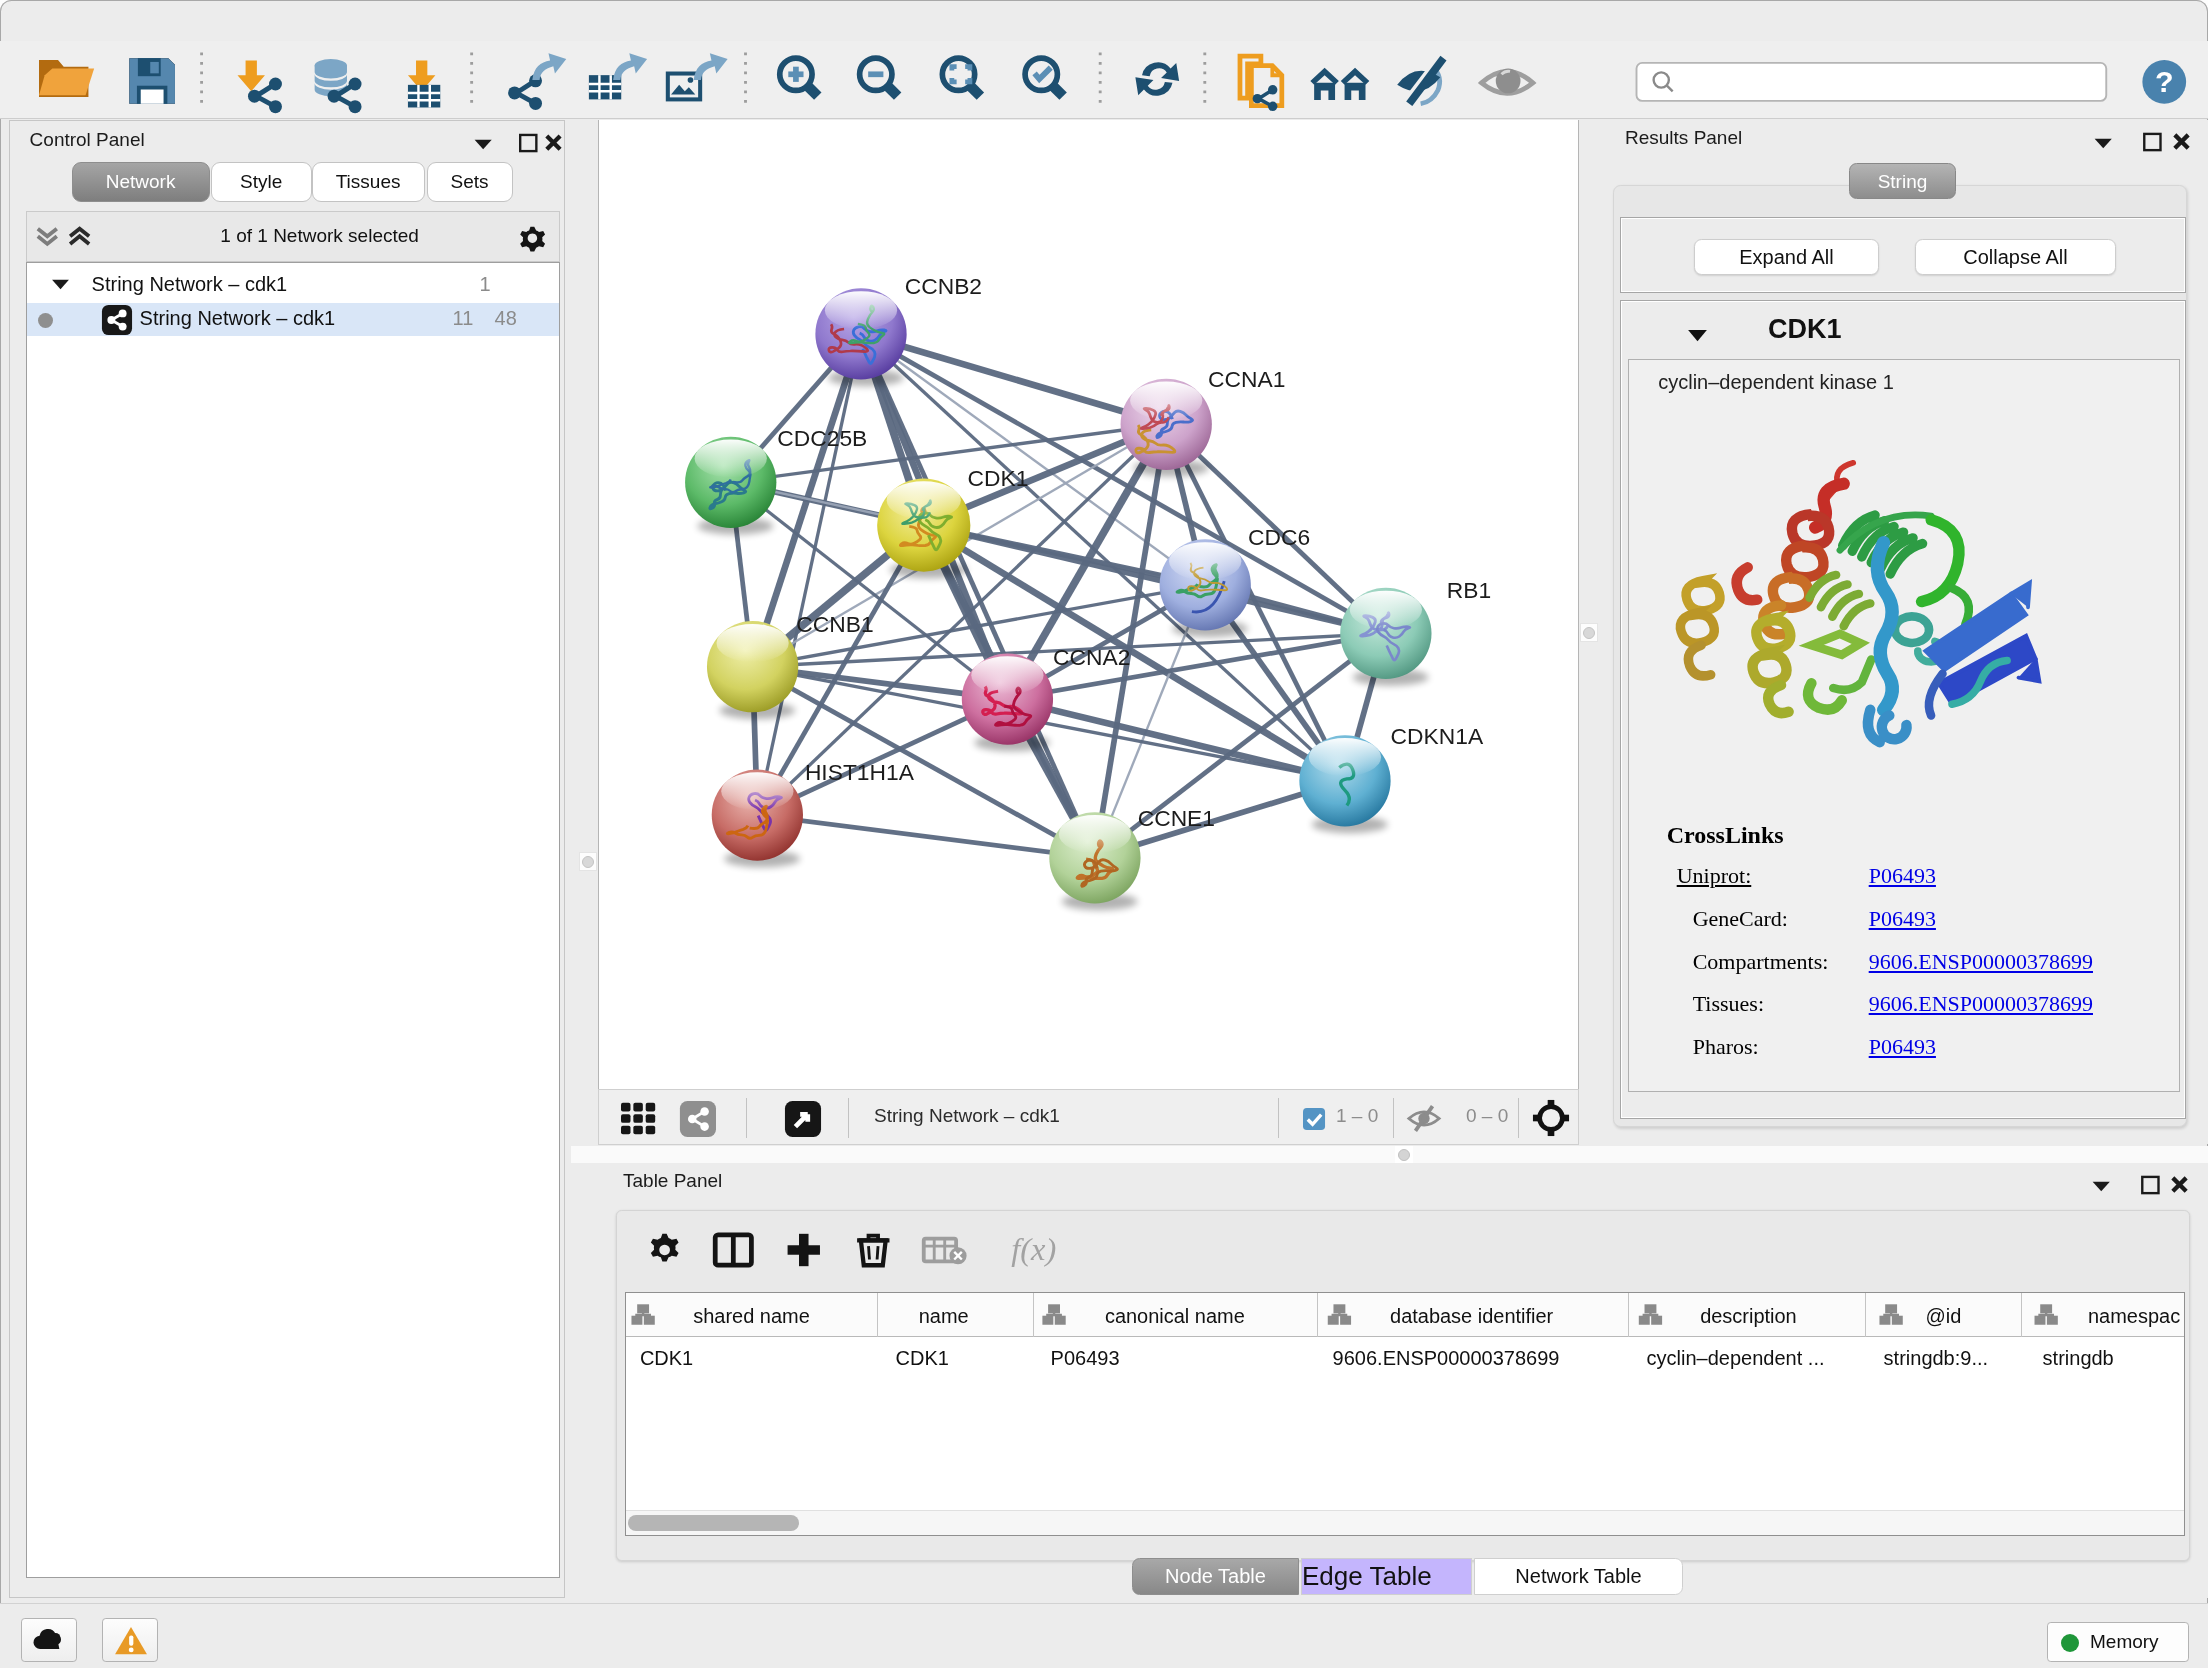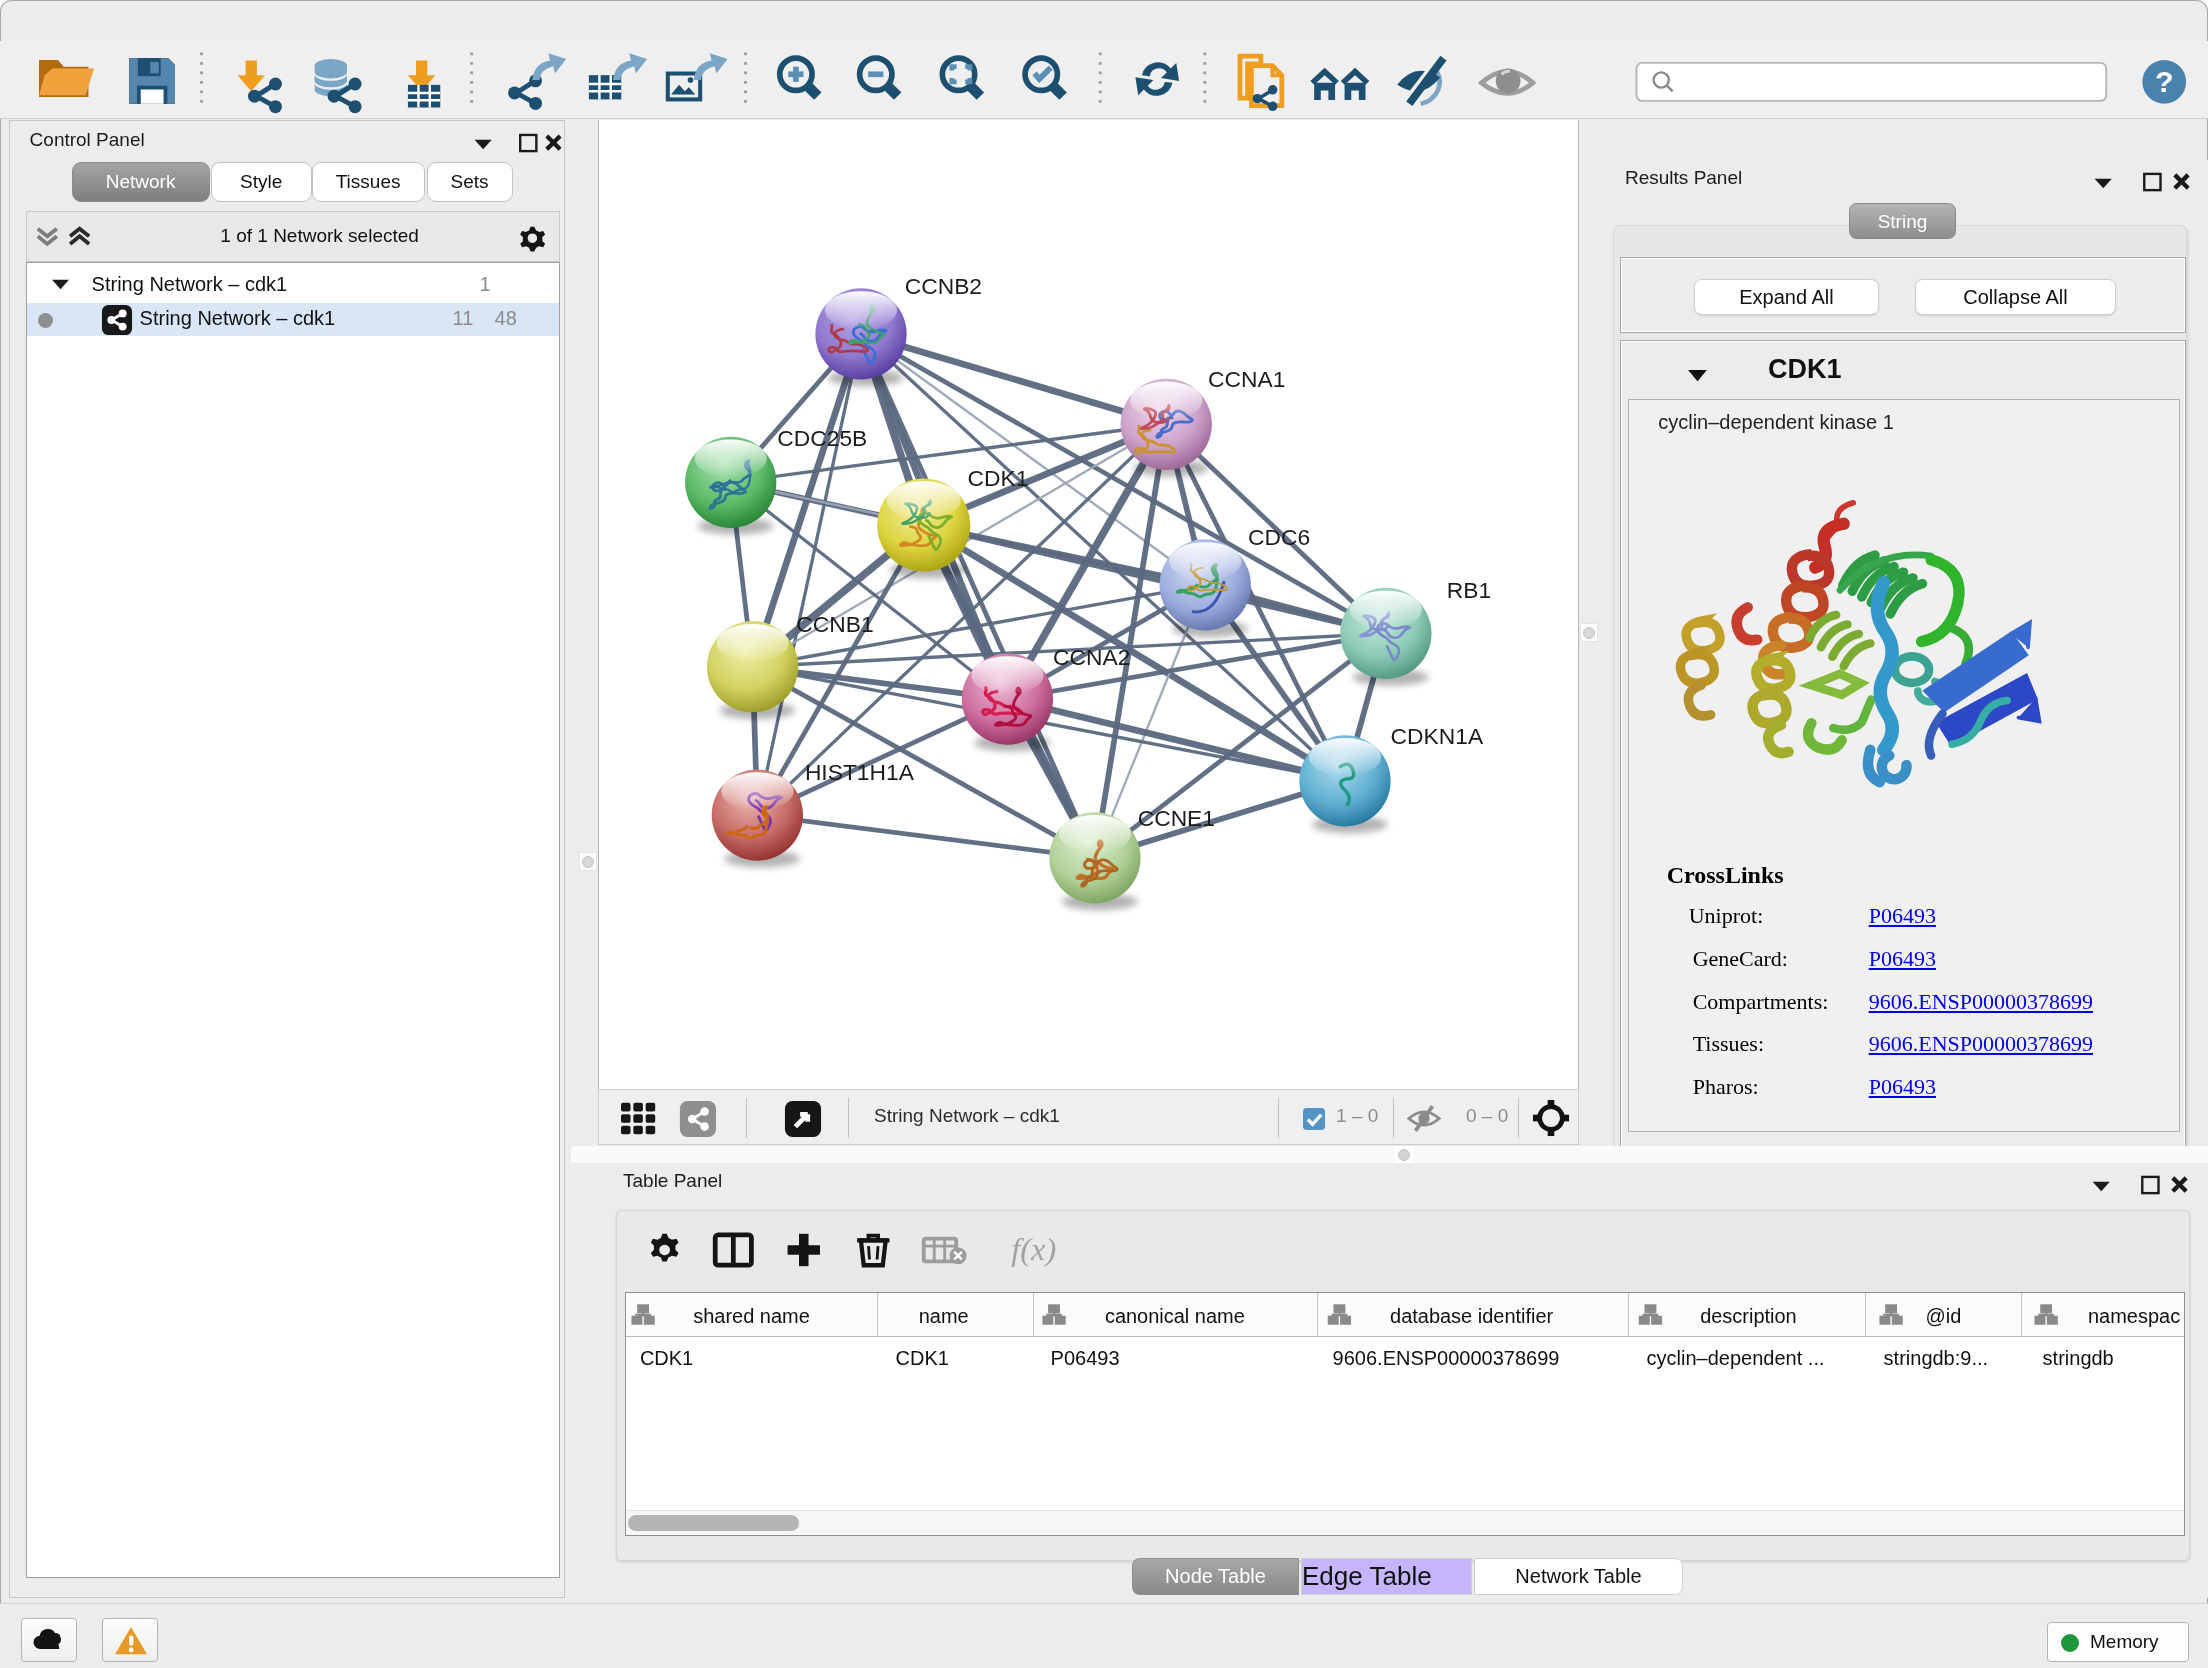--- a/index.html
+++ b/index.html
@@ -25,21 +25,21 @@
 
 .tab { position:absolute; top:41px; height:40px; border:1px solid #c3c3c3; background:#fff;
   font-size:19px; color:#111; text-align:center; border-radius:9px; line-height:38px; }
 .tabsel { background:linear-gradient(180deg,#a5a5a5,#7e7e7e); color:#fff; border-color:#8e8e8e; }
 
 #netview { position:absolute; left:598px; top:120px; width:981px; height:969px; background:#ffffff;
   border-left:1px solid #b5b5b5; border-right:1px solid #b5b5b5; }
 #netbar { position:absolute; left:598px; top:1089px; width:981px; height:56px; background:#efefef;
   border:1px solid #cfcfcf; }
 
-#rpanel { position:absolute; left:1583px; top:120px; width:626px; height:1024px; background:#ececec;margin-top:40px; }
+#rpanel { position:absolute; left:1583px; top:120px; width:626px; height:1024px; background:#ececec; }
 
 #hdivider { position:absolute; left:571px; top:1146px; width:1638px; height:17px; background:#fafafa; }
 
 #tpanel { position:absolute; left:571px; top:1163px; width:1638px; height:435px; background:#ececec; }
 
 #statusbar { position:absolute; left:0px; top:1603px; width:2208px; height:66px; background:#ececec;
   border-top:1px solid #d2d2d2; }
 .sbtn { position:absolute; top:14.3px; width:56px; height:44px; border:1px solid #b3b3b3; border-radius:3.8px;
   background:linear-gradient(180deg,#fdfdfd,#eeeeee); }
 </style>
@@ -638,21 +638,21 @@
             <path d="M 286,240 L 378,190 L 388,214 L 300,262 z" fill="#1f3cc4" stroke="#1f3cc4" stroke-width="4"></path>
             <path d="M 362,146 l 20,-12 -2,26" fill="#2b62cc" stroke="#2b62cc" stroke-width="4"></path>
             <path d="M 388,214 l 4,24 -22,-4" fill="#1f3cc4" stroke="#1f3cc4" stroke-width="4"></path>
             <path d="M 290,230 q -20,26 -12,44" stroke="#2a52b8" stroke-width="9"></path>
 
             <path d="M 300,262 q 22,-4 30,-24 q 8,-20 28,-22" stroke="#28a8a0" stroke-width="8"></path>
           </g>
         </svg>
         <div style="position:absolute; left:38px; top:462px; font-family:'Liberation Serif', serif; font-size:24px; font-weight:bold; color:#000;">CrossLinks</div>
         <div style="position:absolute; left:0; top:503px; width:100%; font-family:'Liberation Serif', serif; font-size:22px; color:#000;">
-          <div style="position:absolute; left:60px; top:0px;">Uniprot:</div>
+          <div style="position:absolute; left:48px; top:0px;text-decoration:underline;">Uniprot:</div>
             <a style="position:absolute; left:240px; top:0px; color:#0000e6;" href="#">P06493</a>
           <div style="position:absolute; left:64px; top:43px;">GeneCard:</div>
             <a style="position:absolute; left:240px; top:43px; color:#0000e6;" href="#">P06493</a>
           <div style="position:absolute; left:64px; top:86px;">Compartments:</div>
             <a style="position:absolute; left:240px; top:86px; color:#0000e6;" href="#">9606.ENSP00000378699</a>
           <div style="position:absolute; left:64px; top:128px;">Tissues:</div>
             <a style="position:absolute; left:240px; top:128px; color:#0000e6;" href="#">9606.ENSP00000378699</a>
           <div style="position:absolute; left:64px; top:171px;">Pharos:</div>
             <a style="position:absolute; left:240px; top:171px; color:#0000e6;" href="#">P06493</a>
         </div>

